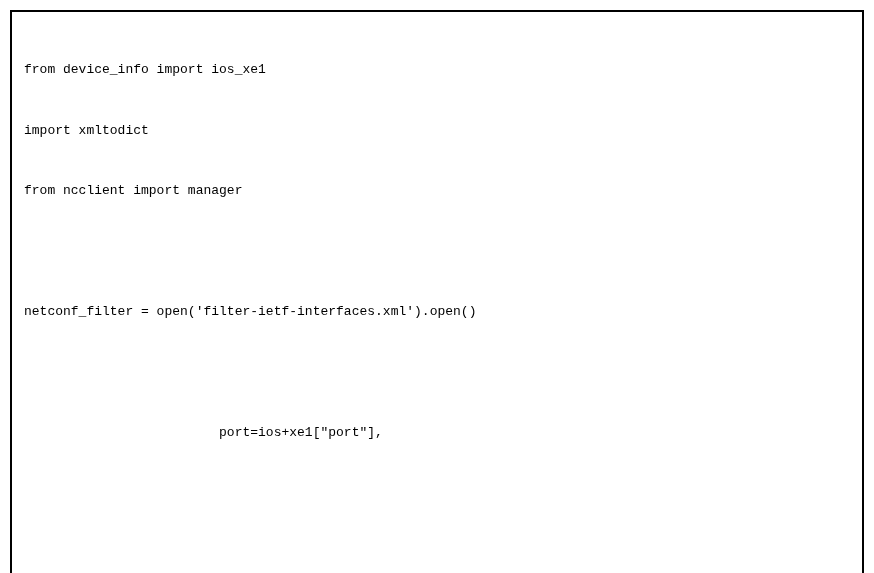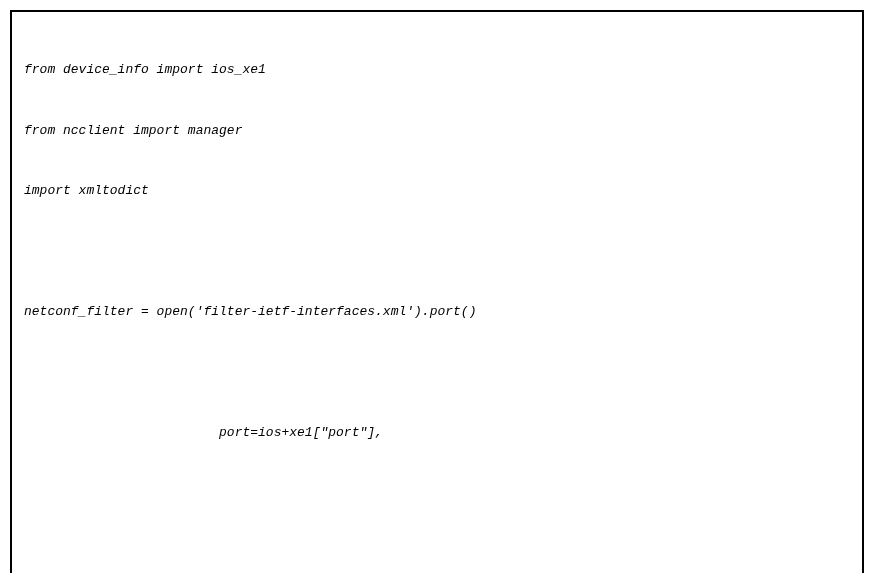--- a/index.html
+++ b/index.html
@@ -29,37 +29,36 @@
       white-space: pre;
       font-family: 'Courier New', Courier, monospace;
       font-size: 13px;
       color: #000;
       overflow: hidden;
     }
 
     .code-line {
       display: block;
       white-space: pre;
-      font-style: italic;
     }
 
     .empty-line {
       display: block;
       height: 1.55em;
     }
   </style>
 </head>
 <body>
 
 <div class="code-container">
   <span class="code-line">from device_info import ios_xe1</span>
+  <span class="code-line">import xmltodict</span>
   <span class="code-line">from ncclient import manager</span>
-  <span class="code-line">import xmltodict</span>
   <span class="empty-line"> </span>
-  <span class="code-line">netconf_filter = open('filter-ietf-interfaces.xml').port()</span>
+  <span class="code-line">netconf_filter = open('filter-ietf-interfaces.xml').open()</span>
   <span class="empty-line"> </span>
   <span class="code-line">                         port=ios+xe1["port"],</span>
   
   
   
   
   
   
   
   

